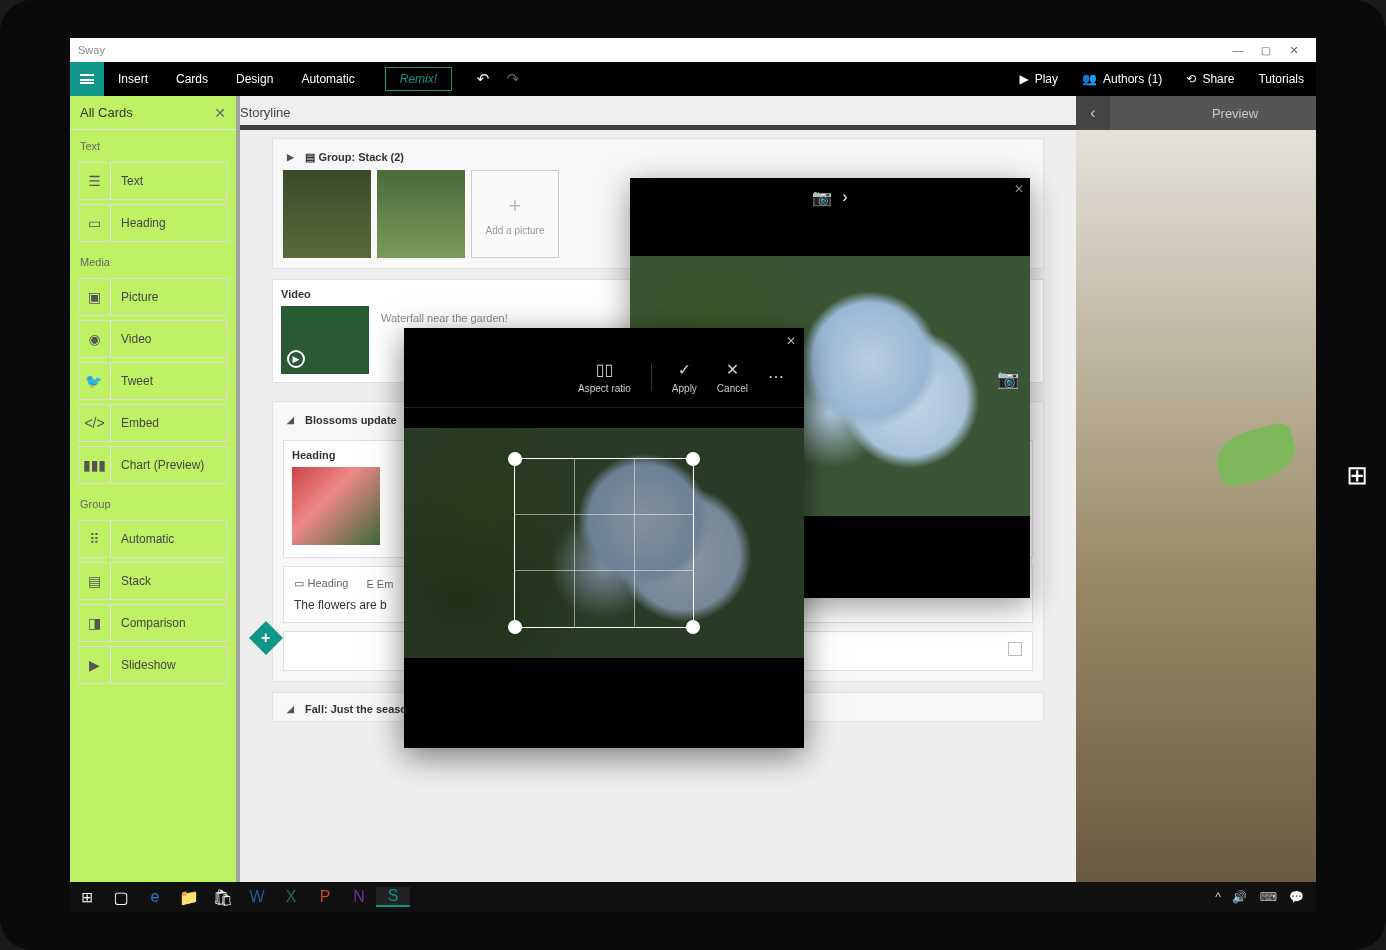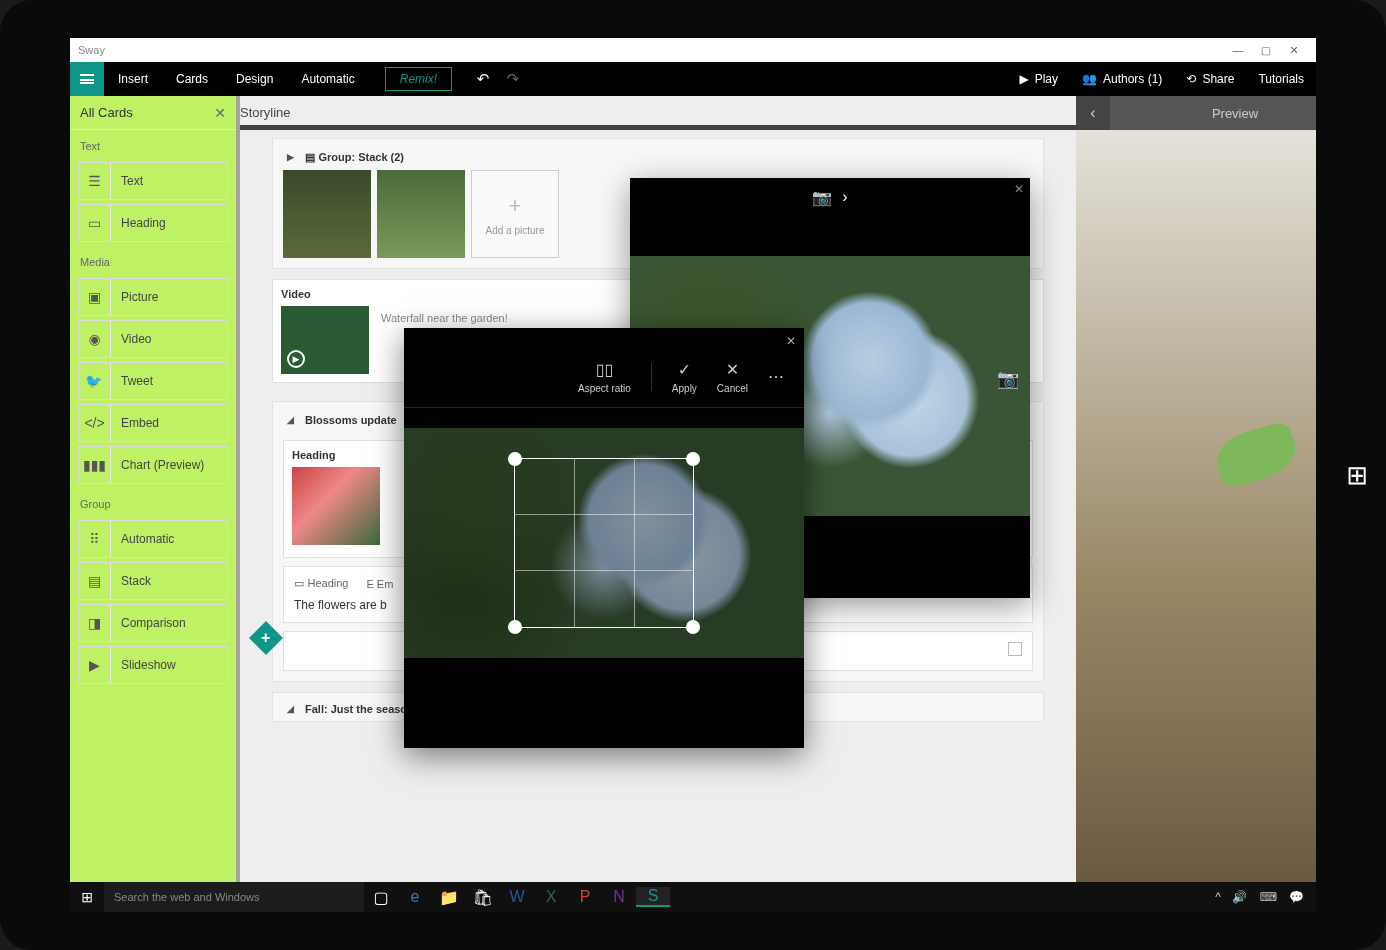--- a/index.html
+++ b/index.html
@@ -305,23 +305,20 @@
     <div class="crop-box">
       <div class="handle h-tl"></div>
       <div class="handle h-tr"></div>
       <div class="handle h-bl"></div>
       <div class="handle h-br"></div>
     </div>
   </div>
 
   <div class="taskbar">
     <div class="start">⊞</div>
-    <div class="search">
-        <span>Search the web and Windows</span>
-      </div>
     <div class="task-icon">▢</div>
     <div class="task-icon" style="color:#2a7bd4">e</div>
     <div class="task-icon">📁</div>
     <div class="task-icon">🛍</div>
     <div class="task-icon" style="color:#2a5699">W</div>
     <div class="task-icon" style="color:#1e7145">X</div>
     <div class="task-icon" style="color:#d04423">P</div>
     <div class="task-icon" style="color:#7b2d8e">N</div>
     <div class="task-icon active" style="color:#0f9688">S</div>
     <div class="tray">

